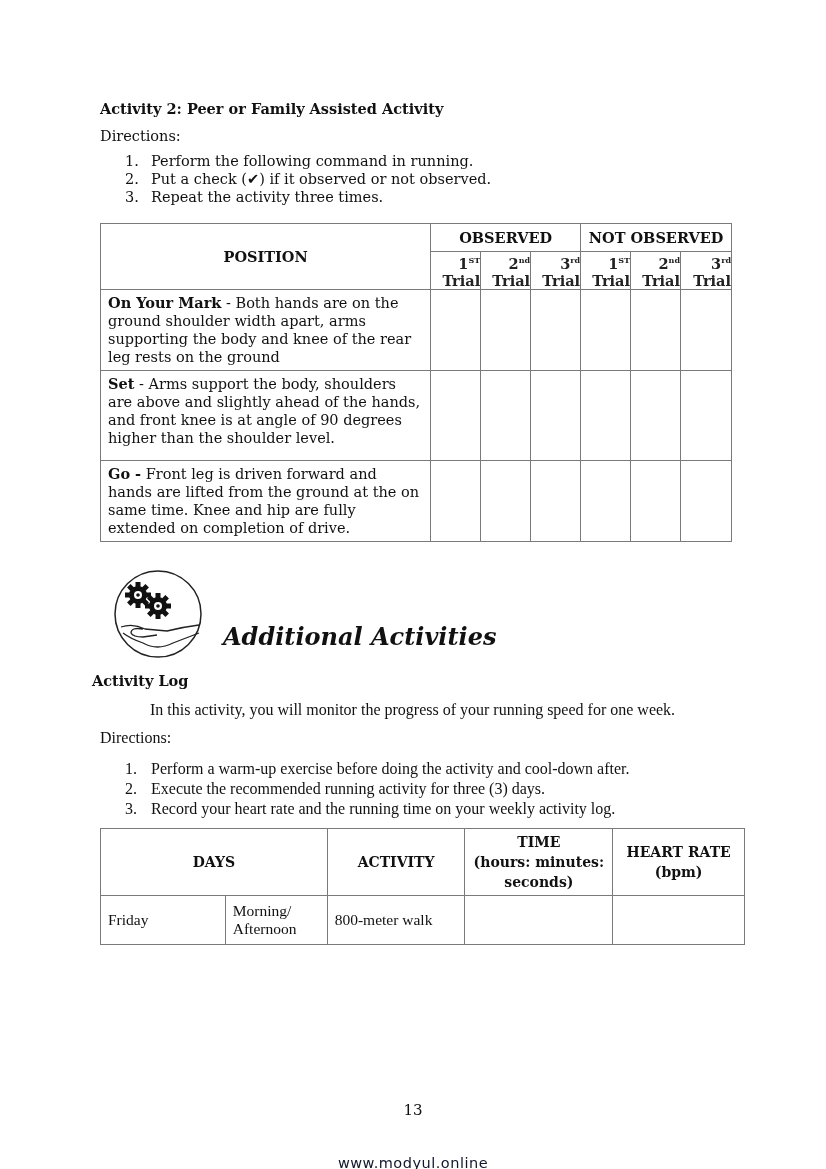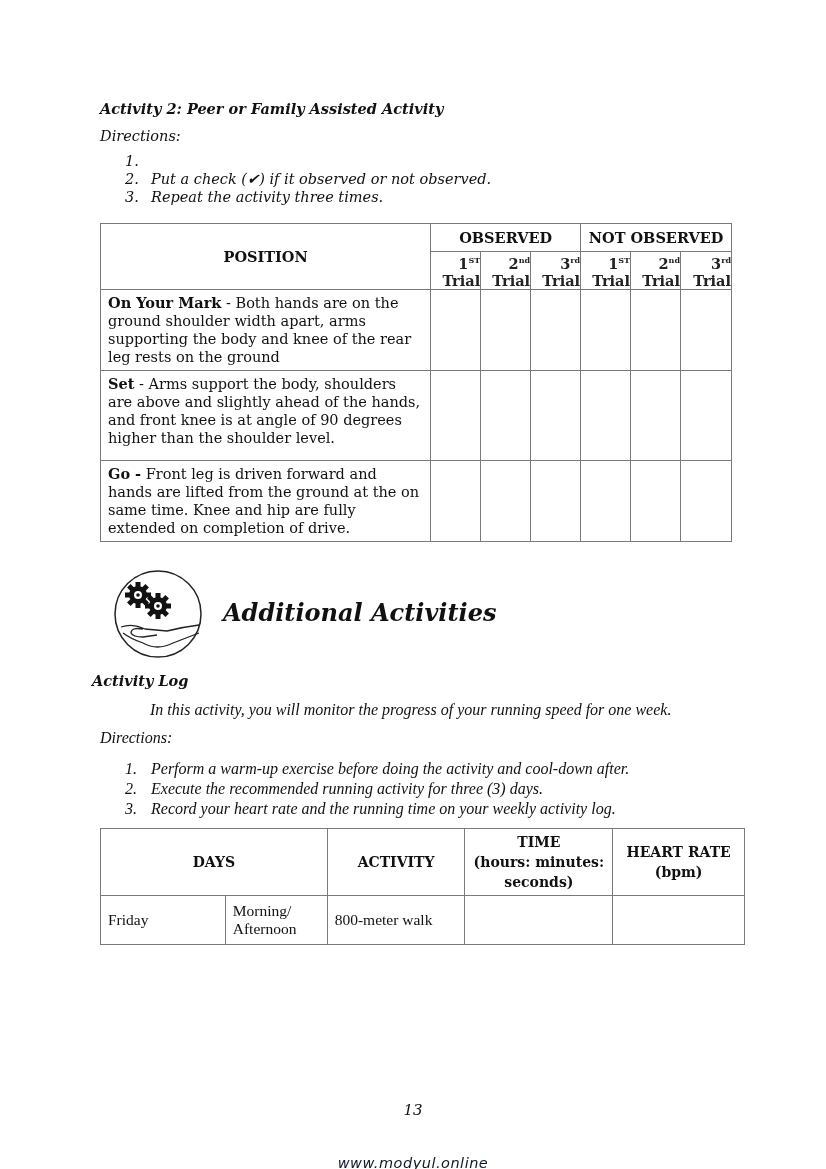--- a/index.html
+++ b/index.html
@@ -1,17 +1,17 @@
 <!DOCTYPE html>
 <html><head>
 <meta charset="utf-8">
 <style>
   html, body { margin:0; padding:0; background:#fff; }
   body { width:826px; height:1169px; position:relative; font-family:"DejaVu Serif", serif; color:#111; overflow:hidden; }
-  .abs { position:absolute;font-style:italic; }
+  .abs { position:absolute; }
   .h-bold { font-weight:bold; font-size:14.5px; }
   .txt { font-size:14.5px; line-height:18px; }
   ol.dir { margin:0; padding:0; list-style:none; }
   ol.dir li { font-size:14.5px; line-height:18px; display:flex; }
   ol.dir li .num { width:26px; text-align:left; }
   table { border-collapse:collapse; position:absolute; }
   td, th { border:1px solid #7a7a7a; padding:0; vertical-align:top; }
   .t1 th { font-weight:bold; font-size:14.5px; vertical-align:middle; }
   .trial { font-size:12.5px; font-weight:normal; text-align:right; vertical-align:middle; line-height:17px; color:#222; }
   .trial sup { font-size:8px; vertical-align:super; }
@@ -23,20 +23,21 @@
   .t2 td.mid { vertical-align:middle; }
 </style>
 </head>
 <body>
 
 <div class="abs h-bold" style="left:100px; top:100px;">Activity 2: Peer or Family Assisted Activity</div>
 <div class="abs txt" style="left:100px; top:127px;">Directions:</div>
 <ol class="dir abs" style="left:125px; top:152px;">
   <li>
       <span class="num">1.</span>
+      <span>Perform the following command in running.</span>
     </li>
   <li>
       <span class="num">2.</span>
       <span>Put a check (✔) if it observed or not observed.</span>
     </li>
   <li>
       <span class="num">3.</span>
       <span>Repeat the activity three times.</span>
     </li>
 </ol>
@@ -114,21 +115,21 @@
         <rect x="-2.5" y="-13" width="5" height="26" transform="rotate(-45)"></rect>
       </g>
     </g>
     <circle cx="25" cy="26" r="4" fill="#fff"></circle>
       <circle cx="25" cy="26" r="1.8" fill="#111"></circle>
     <circle cx="45" cy="37" r="4" fill="#fff"></circle>
       <circle cx="45" cy="37" r="1.8" fill="#111"></circle>
     <path d="M8 58 Q20 54 32 60 L54 62 Q70 58 86 56 M10 64 Q18 70 30 74 Q44 82 60 74 L86 64 M30 60 Q18 58 18 64 Q20 68 30 68 L44 66" fill="none" stroke="#222" stroke-width="1.3"></path>
   </svg>
 </div>
-<div class="abs" style="left:223px; top:598px; font-size:24px; font-weight:bold; font-style:italic; font-family:'DejaVu Serif', serif;">Additional Activities</div>
+<div class="abs" style="left:223px; top:622px; font-size:24px; font-weight:bold; font-style:italic; font-family:'DejaVu Serif', serif;">Additional Activities</div>
 
 <div class="abs h-bold" style="left:92px; top:672px;">Activity Log</div>
 <div class="abs" style="left:150px; top:701px; font-family:'Liberation Serif', serif; font-size:16px;text-align:center;">In this activity, you will monitor the progress of your running speed for one week.</div>
 <div class="abs" style="left:100px; top:729px; font-family:'Liberation Serif', serif; font-size:16px;">Directions:</div>
 <ol class="dir abs" style="left:125px; top:759px; font-family:'Liberation Serif', serif;">
   <li style="font-size:16px; line-height:20px;">
       <span class="num">1.</span>
       <span>Perform a warm-up exercise before doing the activity and cool-down after.</span>
     </li>
   <li style="font-size:16px; line-height:20px;">

